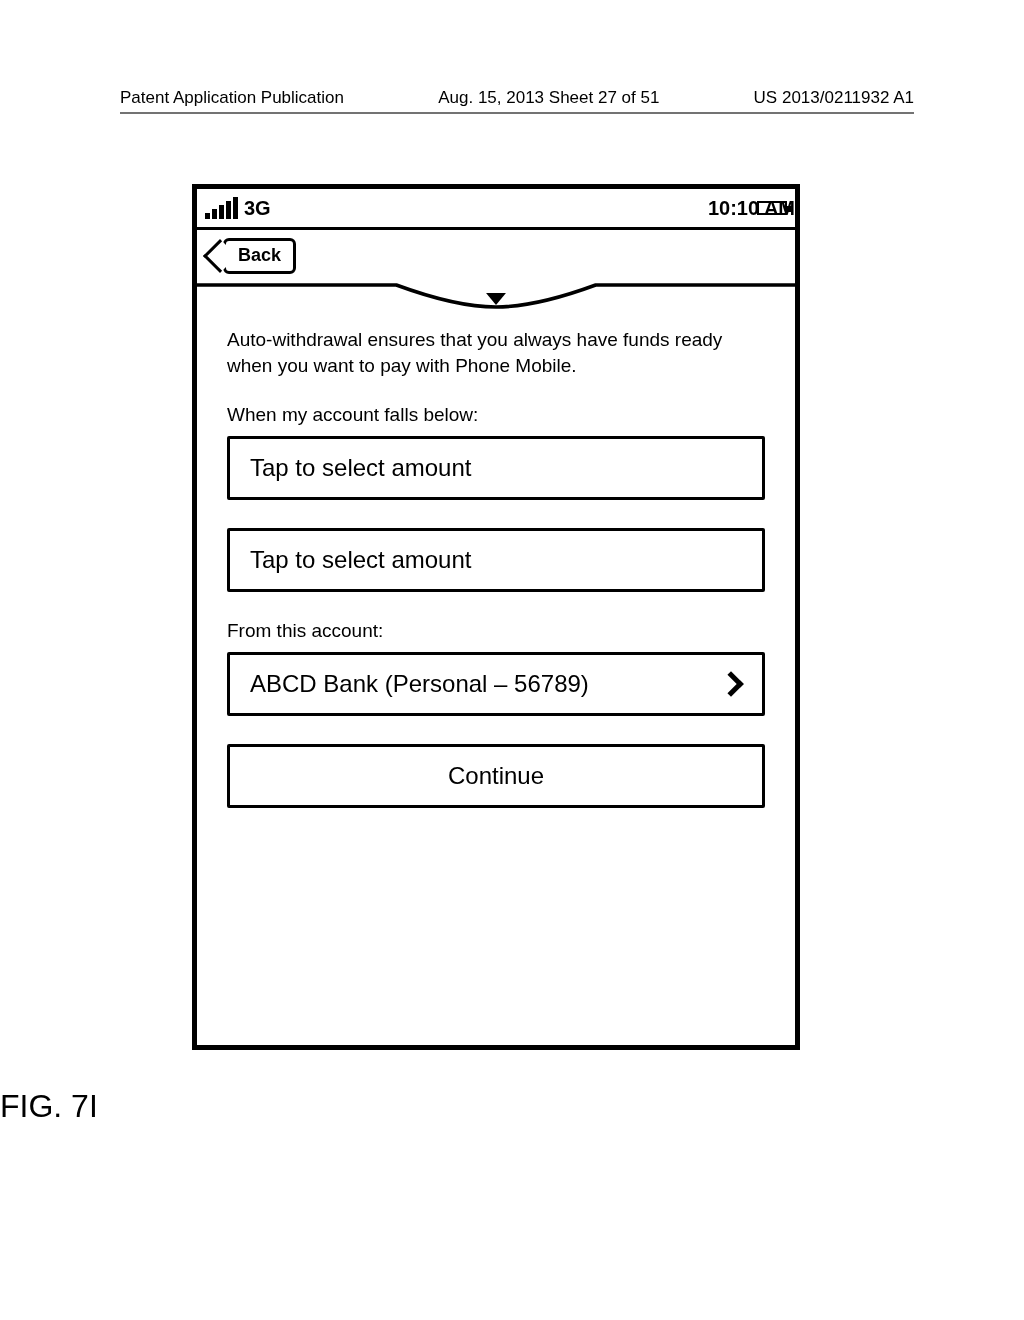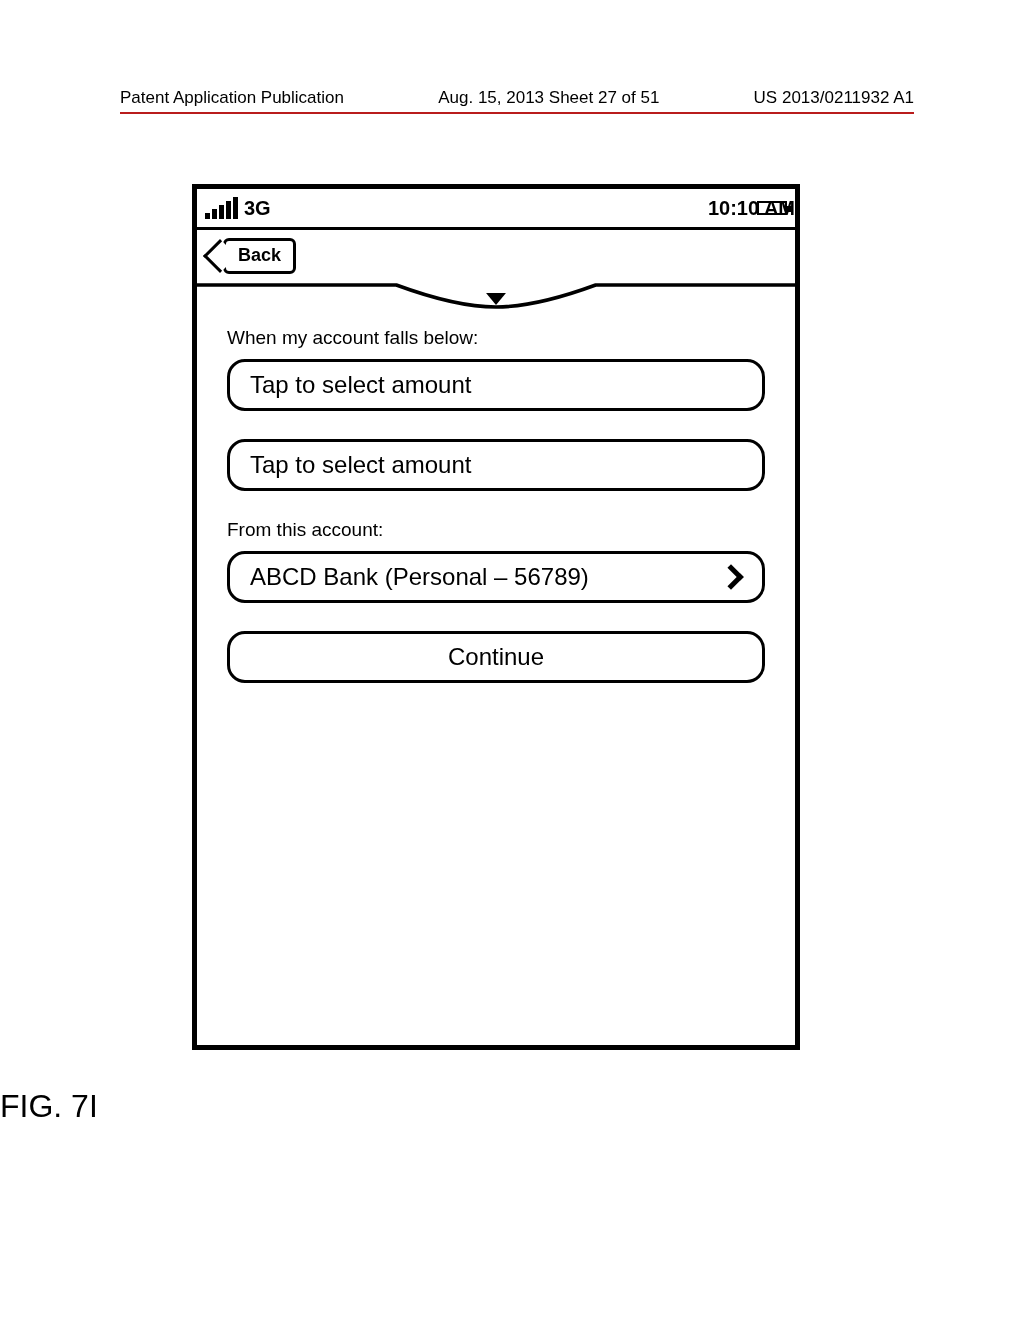--- a/index.html
+++ b/index.html
@@ -12,21 +12,21 @@
     position: relative;
   }
   .page-header {
     position: absolute;
     top: 88px;
     left: 120px;
     right: 110px;
     display: flex;
     justify-content: space-between;
     font-size: 17px;
-    border-bottom: 2px solid #b91c1c;
+    border-bottom: 2px solid #737373;
     padding-bottom: 4px;
   }
   .page-header .left { font-weight: normal; }
   .page-header .mid { font-weight: normal; }
   .page-header .right { font-weight: normal; }
 
   .phone {
     position: absolute;
     left: 192px;
     top: 184px;
@@ -154,22 +154,22 @@
     font-size: 19px;
     line-height: 1.35;
     margin-bottom: 26px;
   }
   .field-label {
     font-size: 19px;
     margin-bottom: 10px;
   }
   .pill {
     border: 3px solid #000;
-    border-radius: 18px;
-    height: 52px;
+    border-radius: 2px;
+    height: 64px;
     display: flex;
     align-items: center;
     padding: 0 20px;
     font-size: 24px;
     margin-bottom: 28px;
     position:relative;
   }
   .pill.center { justify-content: center; }
   .pill .chev {
     position: absolute;
@@ -225,20 +225,21 @@
         </div>
     </div>
   </div>
 
   <svg class="swoop" viewBox="0 0 600 28" preserveAspectRatio="none">
     <path d="M0 4 L200 4 Q260 26 300 26 Q340 26 400 4 L600 4" stroke="#000" stroke-width="3.5" fill="none"></path>
     <polygon points="290,12 310,12 300,24" fill="#000"></polygon>
   </svg>
 
   <div class="content">
+    <p class="blurb">Auto-withdrawal ensures that you always have funds ready when you want to pay with Phone Mobile.</p>
 
     <p class="field-label">When my account falls below:</p>
     <div class="pill">
       <span>Tap to select amount</span>
     </div>
 
     <div class="pill">
       <span>Tap to select amount</span>
     </div>
 

